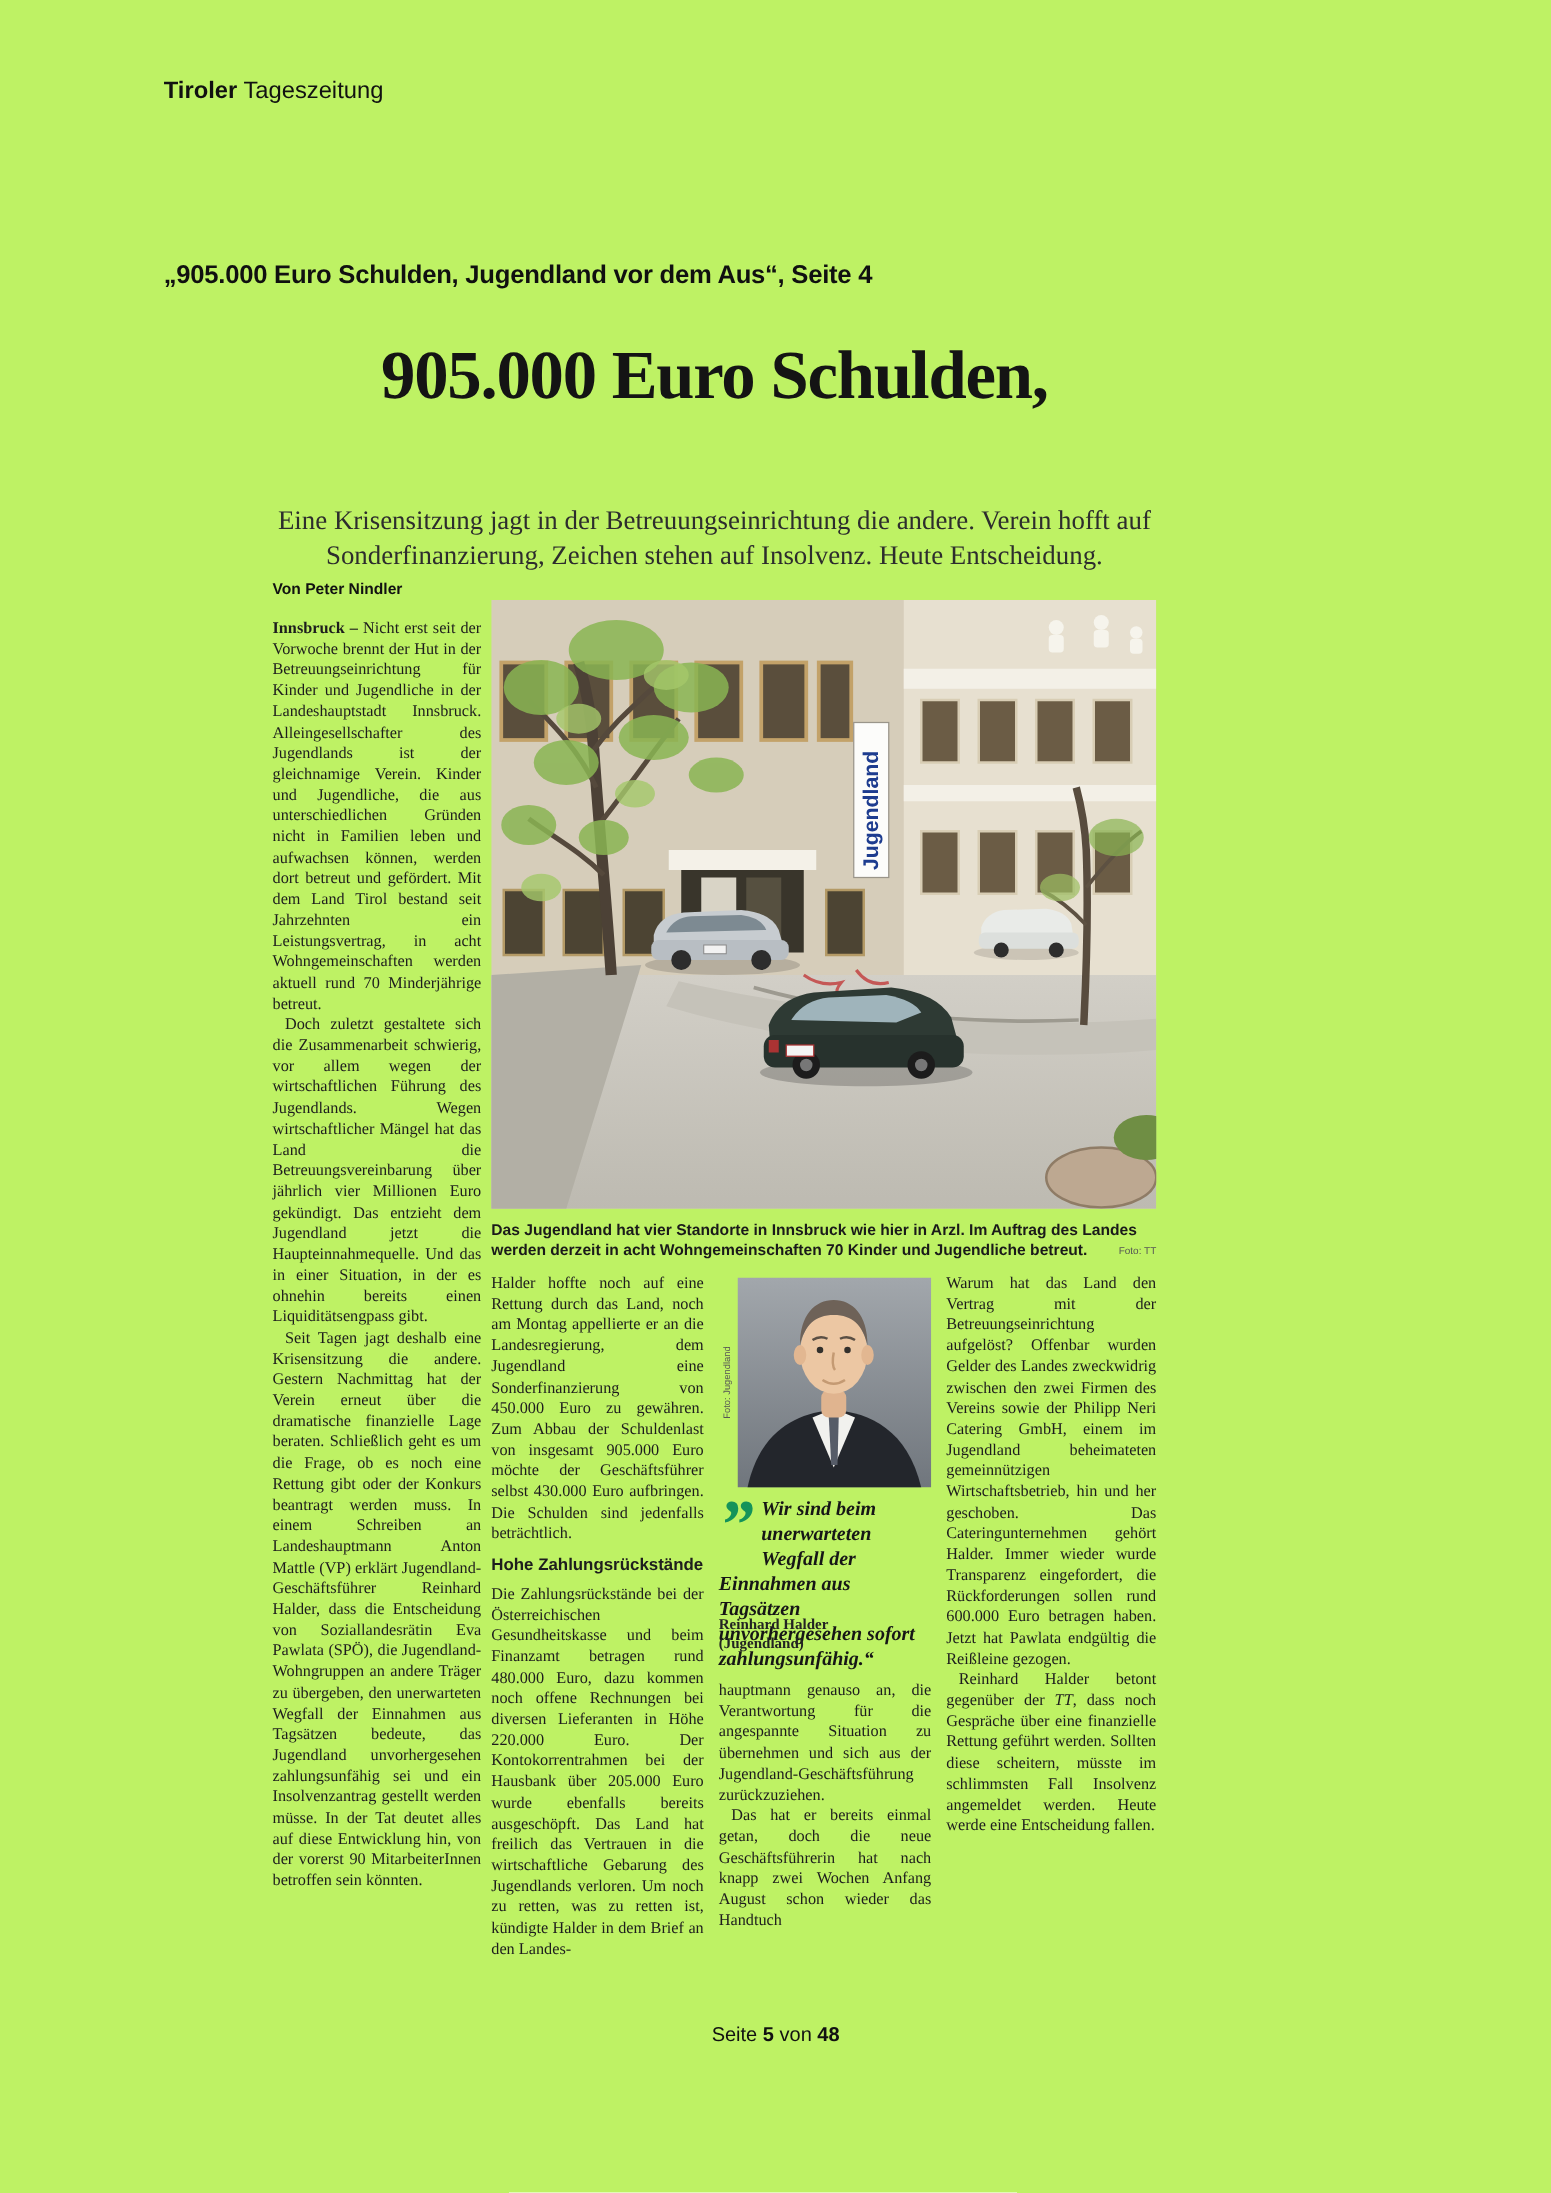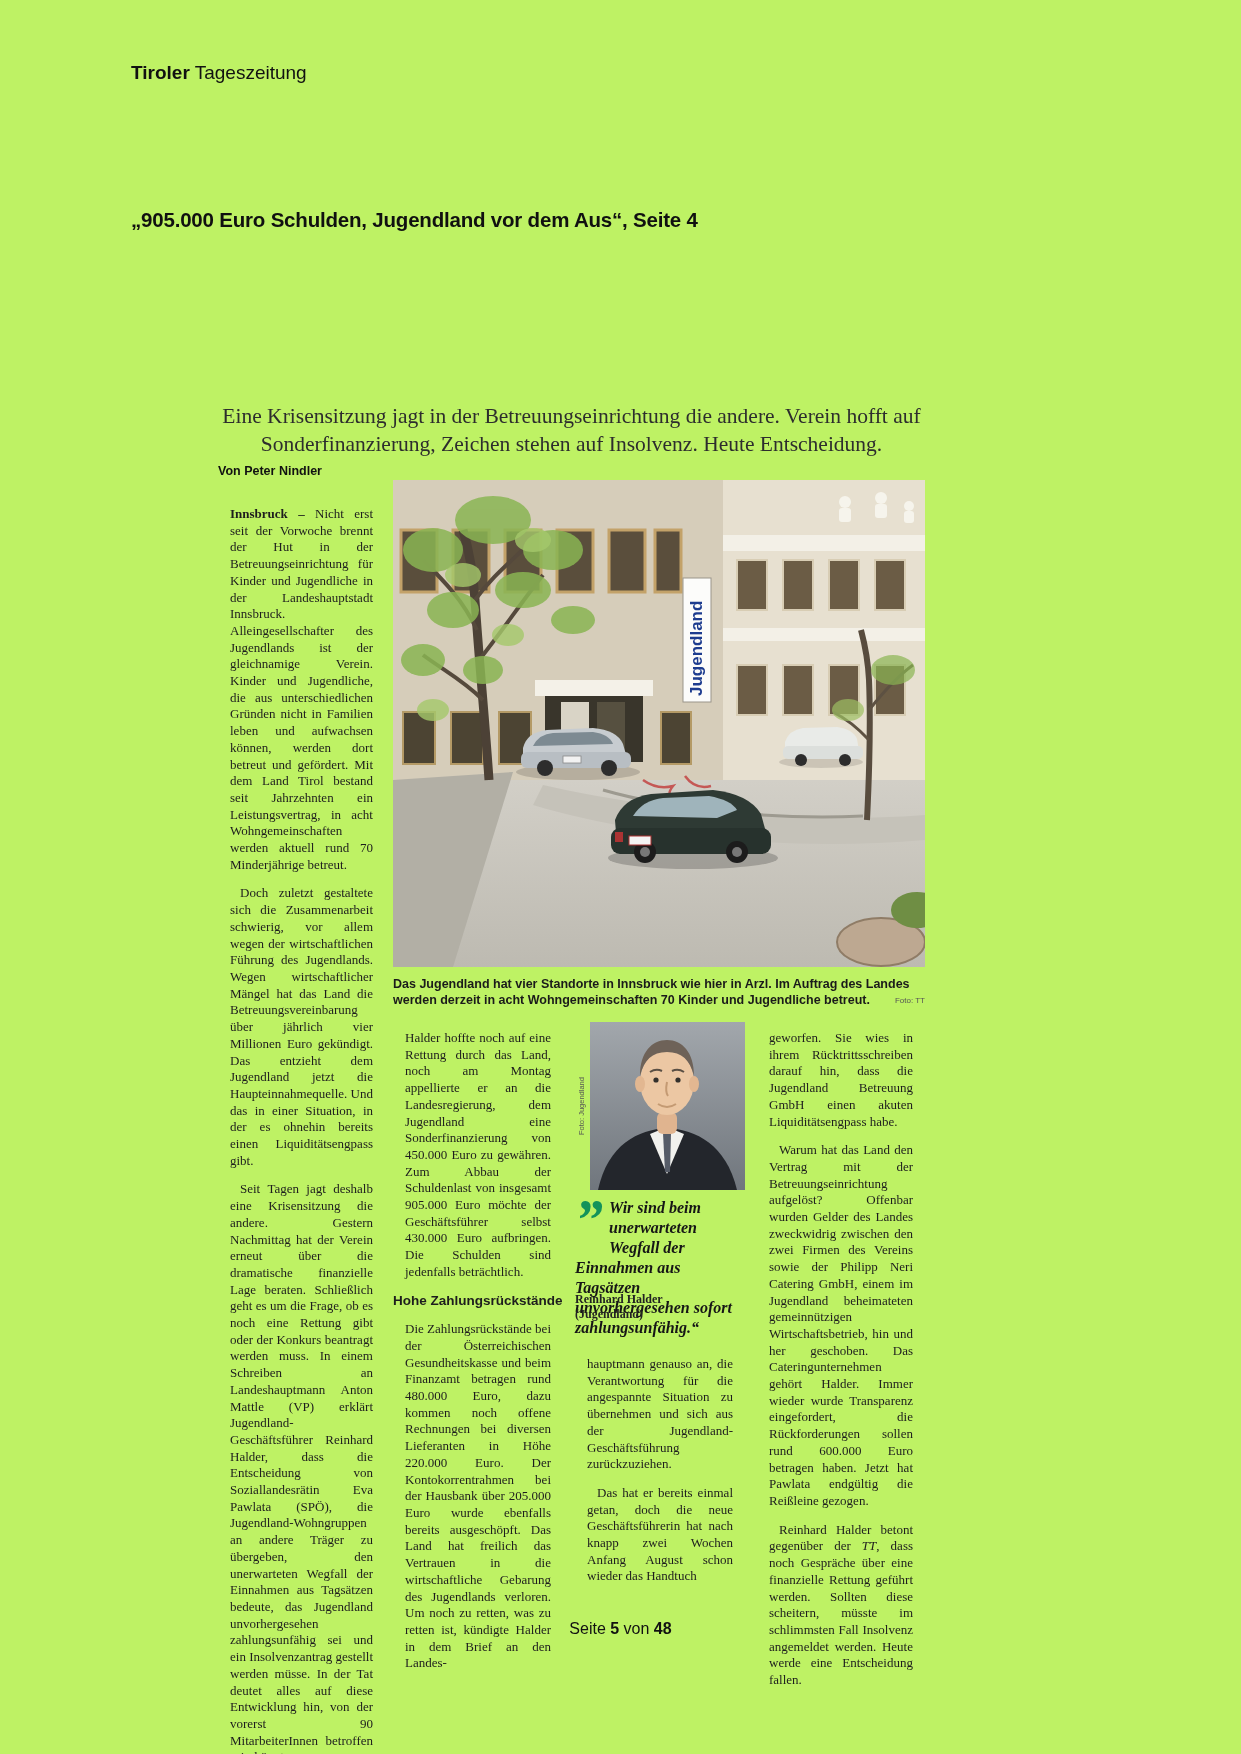--- a/index.html
+++ b/index.html
@@ -14,21 +14,21 @@
            font-size:20.5px;color:#101010;letter-spacing:-0.2px;}
 
   .headline{left:218px;top:268px;width:707px;text-align:center;font-weight:700;
             font-size:55px;line-height:63px;color:#141414;letter-spacing:-1px;}
   .subheadline{left:210px;top:402px;width:723px;text-align:center;font-size:21.5px;
                line-height:28px;color:#2d2d2d;}
   .byline{left:218px;top:464px;font-family:"Liberation Sans",sans-serif;font-weight:700;
           font-size:12.5px;color:#111;}
 
   .bodycol{font-size:13px;line-height:16.7px;text-align:justify;color:#1d1d1d;}
-  .bodycol p{margin:12px;}
+  .bodycol p{margin:0;}
   .bodycol p + p{text-indent:10px;}
   .col-left{left:218px;top:494px;width:167px;}
   .col-middle{left:393px;top:1018px;width:170px;}
   .col-right{left:757px;top:1018px;width:168px;}
   .lead-in{font-weight:700;}
   .colsubhead{font-family:"Liberation Sans",sans-serif;font-weight:700;font-size:13.5px;
               margin:9px 0 6px 0 !important;text-indent:0 !important;text-align:left;}
   .ital{font-style:italic;}
 
   .photo{left:393px;top:480px;width:532px;height:487px;}
@@ -59,20 +59,21 @@
 
 <div class="page">
 
   <div class="abs masthead">
     <b>Tiroler</b><span> Tageszeitung</span>
   </div>
 
   <div class="abs refline">„905.000 Euro Schulden, Jugendland vor dem Aus“, Seite 4</div>
 
   <div class="abs headline">
+    <div>905.000 Euro Schulden,</div>
   </div>
 
   <div class="abs subheadline">Eine Krisensitzung jagt in der Betreuungseinrichtung die andere. Verein hofft auf Sonderfinanzierung, Zeichen stehen auf Insolvenz. Heute Entscheidung.</div>
 
   <div class="abs byline">Von Peter Nindler</div>
 
   <div class="abs bodycol col-left">
     <p><span class="lead-in">Innsbruck –</span><span> Nicht erst seit der Vorwoche brennt der Hut in der Betreuungseinrichtung für Kinder und Jugendliche in der Landeshauptstadt Innsbruck. Alleingesellschafter des Jugendlands ist der gleichnamige Verein. Kinder und Jugendliche, die aus unterschiedlichen Gründen nicht in Familien leben und aufwachsen können, werden dort betreut und gefördert. Mit dem Land Tirol bestand seit Jahrzehnten ein Leistungsvertrag, in acht Wohngemeinschaften werden aktuell rund 70 Minderjährige betreut.</span></p>
     <p>Doch zuletzt gestaltete sich die Zusammenarbeit schwierig, vor allem wegen der wirtschaftlichen Führung des Jugendlands. Wegen wirtschaftlicher Mängel hat das Land die Betreuungsvereinbarung über jährlich vier Millionen Euro gekündigt. Das entzieht dem Jugendland jetzt die Haupteinnahmequelle. Und das in einer Situation, in der es ohnehin bereits einen Liquiditätsengpass gibt.</p>
     <p>Seit Tagen jagt deshalb eine Krisensitzung die andere. Gestern Nachmittag hat der Verein erneut über die dramatische finanzielle Lage beraten. Schließlich geht es um die Frage, ob es noch eine Rettung gibt oder der Konkurs beantragt werden muss. In einem Schreiben an Landeshauptmann Anton Mattle (VP) erklärt Jugendland-Geschäftsführer Reinhard Halder, dass die Entscheidung von Soziallandesrätin Eva Pawlata (SPÖ), die Jugendland-Wohngruppen an andere Träger zu übergeben, den unerwarteten Wegfall der Einnahmen aus Tagsätzen bedeute, das Jugendland unvorhergesehen zahlungsunfähig sei und ein Insolvenzantrag gestellt werden müsse. In der Tat deutet alles auf diese Entwicklung hin, von der vorerst 90 MitarbeiterInnen betroffen sein könnten.</p>
@@ -255,21 +256,20 @@
     <div>Reinhard Halder</div>
     <div>(Jugendland)</div>
   </div>
 
   <div class="abs bodycol col-quote-cont">
     <p>hauptmann genauso an, die Verantwortung für die angespannte Situation zu übernehmen und sich aus der Jugendland-Geschäftsführung zurückzuziehen.</p>
     <p>Das hat er bereits einmal getan, doch die neue Geschäftsführerin hat nach knapp zwei Wochen Anfang August schon wieder das Handtuch</p>
   </div>
 
   <div class="abs bodycol col-right">
-    <p>geworfen. Sie wies in ihrem Rücktrittsschreiben darauf hin, dass die Jugendland Betreuung GmbH einen akuten Liquiditätsengpass habe.</p>
     <p>Warum hat das Land den Vertrag mit der Betreuungseinrichtung aufgelöst? Offenbar wurden Gelder des Landes zweckwidrig zwischen den zwei Firmen des Vereins sowie der Philipp Neri Catering GmbH, einem im Jugendland beheimateten gemeinnützigen Wirtschaftsbetrieb, hin und her geschoben. Das Cateringunternehmen gehört Halder. Immer wieder wurde Transparenz eingefordert, die Rückforderungen sollen rund 600.000 Euro betragen haben. Jetzt hat Pawlata endgültig die Reißleine gezogen.</p>
     <p><span>Reinhard Halder betont gegenüber der </span><span class="ital">TT</span><span>, dass noch Gespräche über eine finanzielle Rettung geführt werden. Sollten diese scheitern, müsste im schlimmsten Fall Insolvenz angemeldet werden. Heute werde eine Entscheidung fallen.</span></p>
   </div>
 
   <div class="abs footer">
     <span>Seite</span>
     <b>5</b>
     <span>von</span>
     <b>48</b>
   </div>

